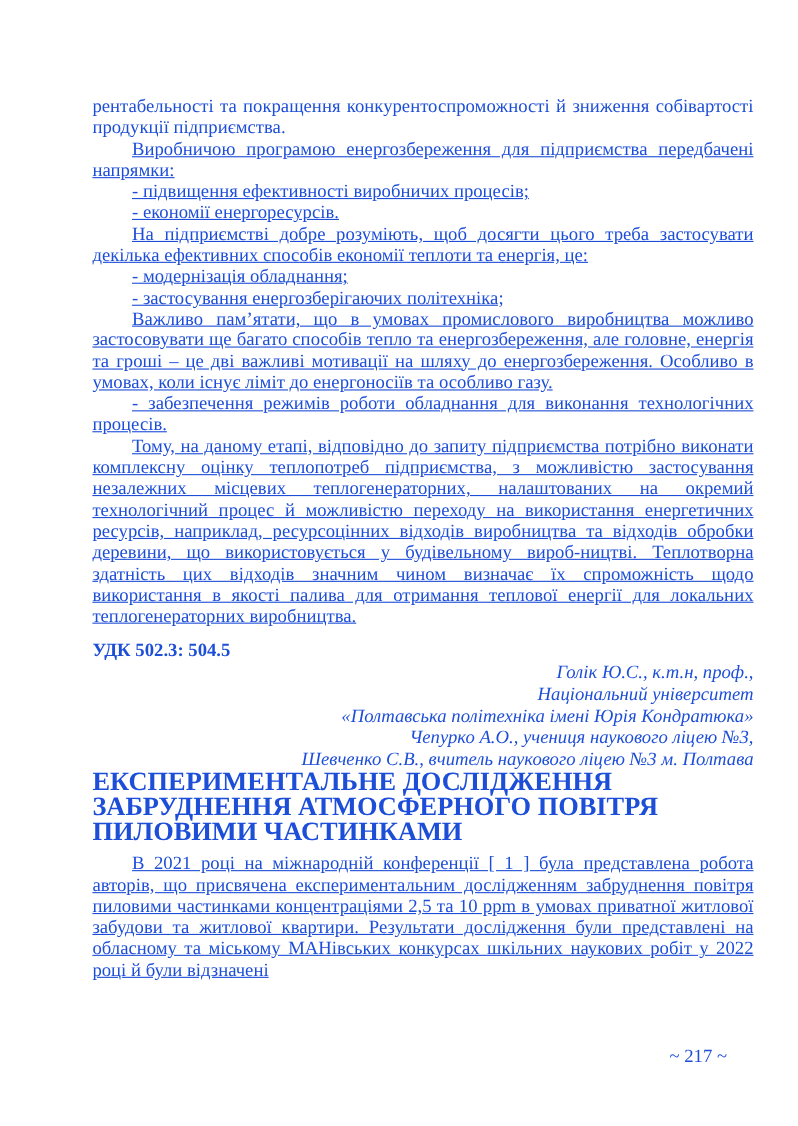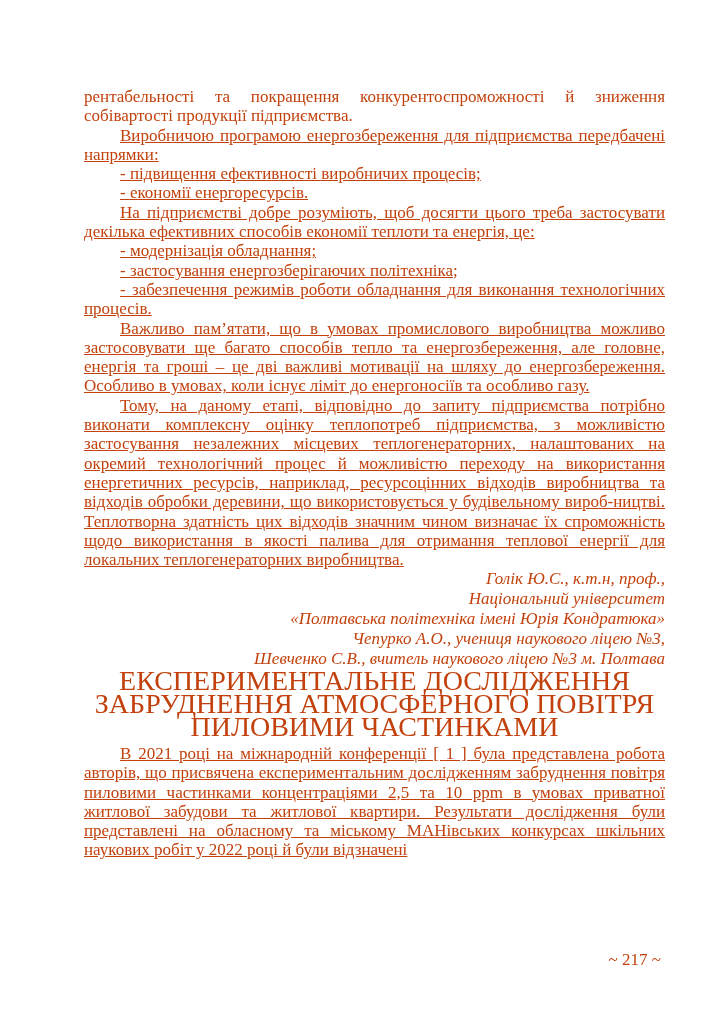--- a/index.html
+++ b/index.html
@@ -10,25 +10,25 @@
   body {
     width: 725px;
     height: 1024px;
     position: relative;
     overflow: hidden;
   }
   .page {
     position: absolute;
     inset: 0;
     box-sizing: border-box;
-    padding: 87px 60px 0 84px;
+    padding: 87px 40px 0 84px;
     font-family: "Liberation Serif", "DejaVu Serif", serif;
     font-size: 17px;
     line-height: 19.3px;
-    color: #c2410c;
+    color: #1d4ed8;
     background: #ffffff;
   }
   .flow .para {
     margin: 0;
     text-align: justify;
   }
   .flow .para.indent {
     text-indent: 36px;
     text-decoration: underline;
   }
@@ -41,23 +41,22 @@
     margin-top: 0;
     text-align: right;
     font-style: italic;
     line-height: 19.9px;
   }
   .authors .author-line {
     margin: 0;
   }
   .title {
     margin: 0 0 6px 0;
-    text-align: center;
-    font-weight: normal;
-    font-size: 28px;
+    font-weight: bold;
+    font-size: 24px;
     line-height: 23px;
   }
   .pagenum {
     position: absolute;
     left: 84px;
     width: 577px;
     top: 950px;
     text-align: right;
   }
 </style>
@@ -67,25 +66,26 @@
 <div class="page">
 
   <section class="flow">
       <p class="para plain">рентабельності та покращення конкурентоспроможності й зниження собівартості продукції підприємства.</p>
       <p class="para indent">Виробничою програмою енергозбереження для підприємства передбачені напрямки:</p>
       <p class="para indent">- підвищення ефективності виробничих процесів;</p>
       <p class="para indent">- економії енергоресурсів.</p>
       <p class="para indent">На підприємстві добре розуміють, щоб досягти цього треба застосувати декілька ефективних способів економії теплоти та енергія, це:</p>
       <p class="para indent">- модернізація обладнання;</p>
       <p class="para indent">- застосування енергозберігаючих політехніка;</p>
+      <p class="para indent">Важливо пам’ятати, що в умовах промислового виробництва можливо застосовувати ще багато способів тепло та енергозбереження, але головне, енергія та гроші – це дві важливі мотивації на шляху до енергозбереження. Особливо в умовах, коли існує ліміт до енергоносіїв та особливо газу.</p>
       <p class="para indent">- забезпечення режимів роботи обладнання для виконання технологічних процесів.</p>
-      <p class="para indent">Важливо пам’ятати, що в умовах промислового виробництва можливо застосовувати ще багато способів тепло та енергозбереження, але головне, енергія та гроші – це дві важливі мотивації на шляху до енергозбереження. Особливо в умовах, коли існує ліміт до енергоносіїв та особливо газу.</p>
       <p class="para indent">Тому, на даному етапі, відповідно до запиту підприємства потрібно виконати комплексну оцінку теплопотреб підприємства, з можливістю застосування незалежних місцевих теплогенераторних, налаштованих на окремий технологічний процес й можливістю переходу на використання енергетичних ресурсів, наприклад, ресурсоцінних відходів виробництва та відходів обробки деревини, що використовується у будівельному вироб-ництві. Теплотворна здатність цих відходів значним чином визначає їх спроможність щодо використання в якості палива для отримання теплової енергії для локальних теплогенераторних виробництва.</p>
     </section>
 
+  <p class="udk">УДК 502.3: 504.5</p>
 
   <section class="authors">
       <p class="author-line">Голік Ю.С., к.т.н, проф.,</p>
       <p class="author-line">Національний університет</p>
       <p class="author-line">«Полтавська політехніка імені Юрія Кондратюка»</p>
       <p class="author-line">Чепурко А.О., учениця наукового ліцею №3,</p>
       <p class="author-line">Шевченко С.В., вчитель наукового ліцею №3 м. Полтава</p>
     </section>
 
   <h1 class="title">ЕКСПЕРИМЕНТАЛЬНЕ ДОСЛІДЖЕННЯ ЗАБРУДНЕННЯ АТМОСФЕРНОГО ПОВІТРЯ ПИЛОВИМИ ЧАСТИНКАМИ</h1>

